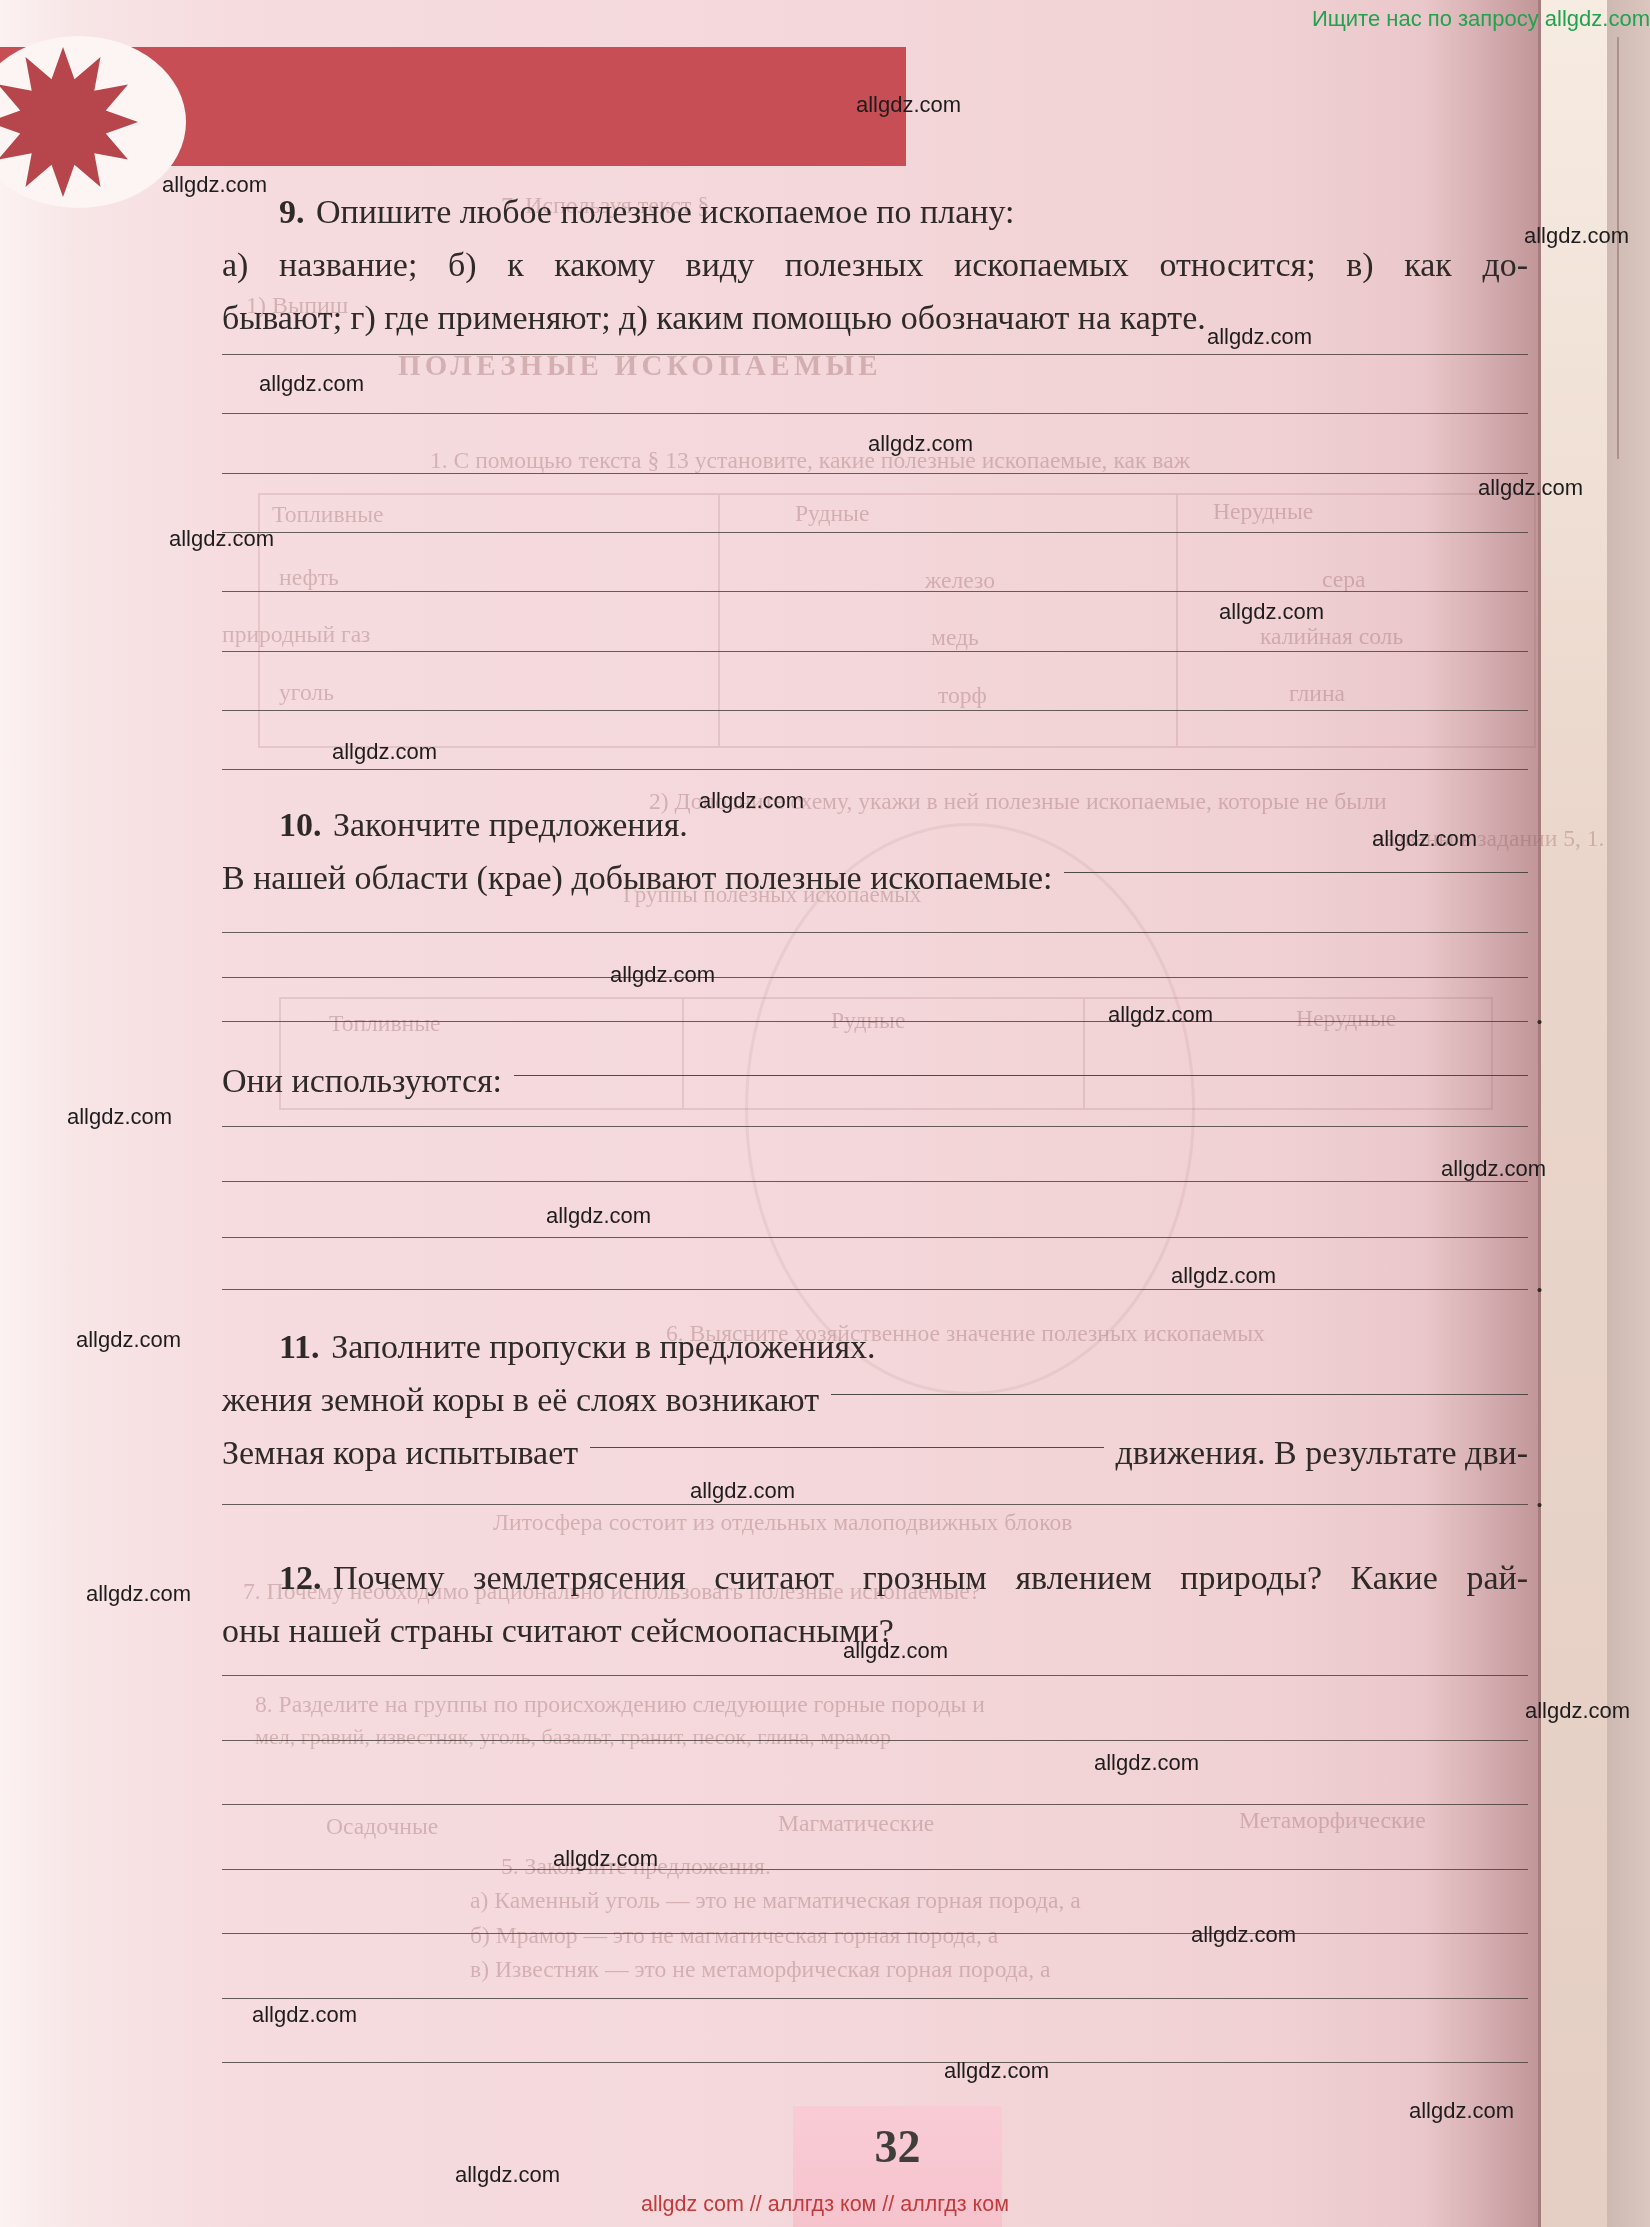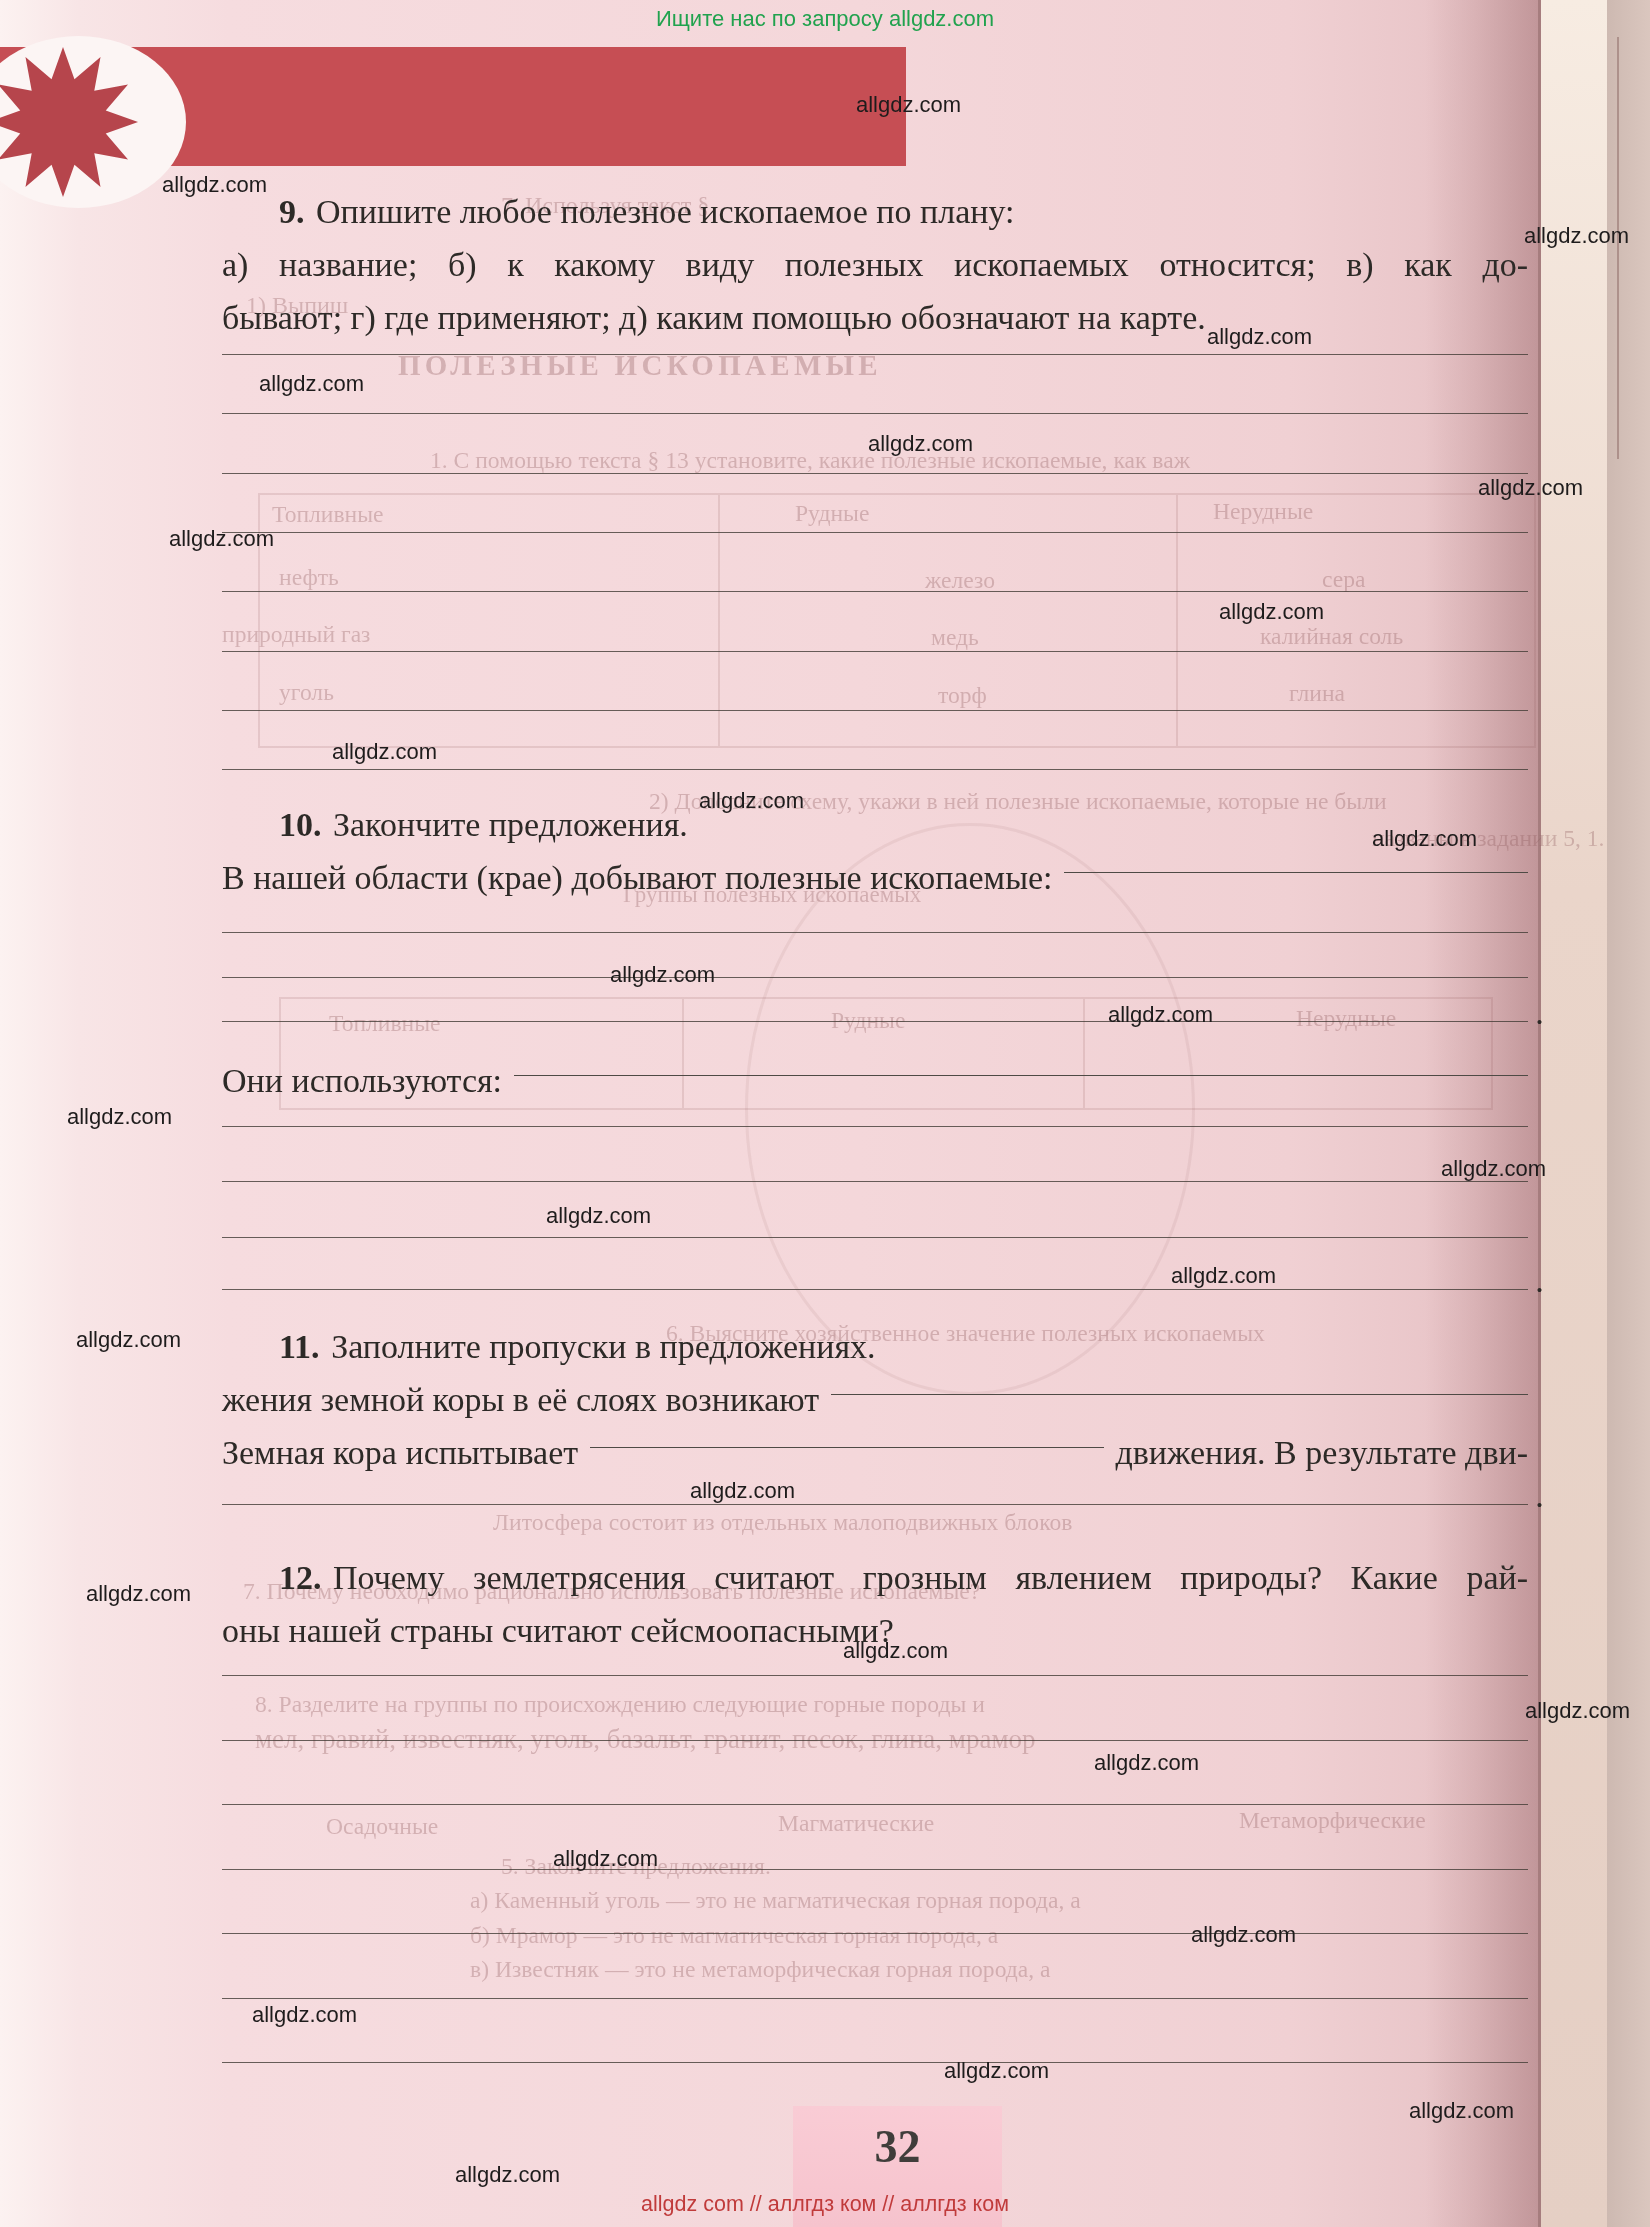--- a/index.html
+++ b/index.html
@@ -10,21 +10,21 @@
   
   .right-shadow{position:absolute;left:1425px;top:0;width:113px;height:100%;
         background:linear-gradient(to right,rgba(173,120,122,0),rgba(148,95,98,.38));}
   .bind-line{position:absolute;left:1538px;top:0;width:2.9px;height:100%;background:rgba(110,66,64,.5);}
   .strip-a{position:absolute;left:1541px;top:0;width:66px;height:100%;
         background:linear-gradient(to bottom,#f7ece2,#ead5ca 40%,#e5cfc4);}
   .strip-b{position:absolute;left:1607px;top:0;width:44px;height:100%;
         background:linear-gradient(to right,#cdb9b1,#dbc7bf);}
   .edge-vline{position:absolute;left:1617px;top:37px;width:2.1px;height:422px;background:rgba(120,80,78,.4);}
   
-  .promo{position:absolute;top:5.7px;left:0;width:100%;text-align:center;
+  .promo{position:absolute;top:5.7px;left:0;width:100%;text-align:right;
         font-family:"Liberation Sans",sans-serif;font-size:22px;color:#21a24e;}
   .footer{position:absolute;top:2192px;left:0;width:100%;text-align:center;
         font-family:"Liberation Sans",sans-serif;font-size:21.5px;color:#c03b3b;}
   
   .banner{position:absolute;left:0;top:47px;width:906px;height:119px;background:#c64e54;
         clip-path:polygon(0 0,1265 0,1265 62,1213 165,1161 62,1109 165,1057 62,1005 165,
         953 62,901 165,849 62,797 165,745 62,693 165,641 62,589 165,537 62,485 165,
         433 62,381 165,329 62,277 165,225 62,173 165,121 62,69 165,0 62);}
   .oval{position:absolute;left:-29px;top:36px;width:215px;height:172px;border-radius:50%;
         background:#fcf5f4;}
@@ -95,21 +95,21 @@
       <div class="bleed" style="left: 649px; top: 788px; font-size: 23.6px;">2) Дополните схему, укажи в ней полезные ископаемые, которые не были</div>
       <div class="bleed" style="left: 1372px; top: 825px; font-size: 23.6px;">названы в задании 5, 1.</div>
       <div class="bleed" style="left: 623px; top: 882px; font-size: 23px;">Группы полезных ископаемых</div>
       <div class="bleed" style="left: 329px; top: 1010px; font-size: 23.6px;">Топливные</div>
       <div class="bleed" style="left: 831px; top: 1007px; font-size: 23.6px;">Рудные</div>
       <div class="bleed" style="left: 1296px; top: 1005px; font-size: 23.6px;">Нерудные</div>
       <div class="bleed" style="left: 666px; top: 1320px; font-size: 23.6px;">6. Выясните хозяйственное значение полезных ископаемых</div>
       <div class="bleed" style="left: 493px; top: 1509px; font-size: 23.6px;">Литосфера состоит из отдельных малоподвижных блоков</div>
       <div class="bleed" style="left: 243px; top: 1578px; font-size: 23.6px;">7. Почему необходимо рационально использовать полезные ископаемые?</div>
       <div class="bleed" style="left: 255px; top: 1691px; font-size: 23.6px;">8. Разделите на группы по происхождению следующие горные породы и</div>
-      <div class="bleed" style="left: 255px; top: 1724px; font-size: 27px;">мел, гравий, известняк, уголь, базальт, гранит, песок, глина, мрамор</div>
+      <div class="bleed" style="left: 255px; top: 1724px; font-size: 22px;">мел, гравий, известняк, уголь, базальт, гранит, песок, глина, мрамор</div>
       <div class="bleed" style="left: 326px; top: 1813px; font-size: 23.6px;">Осадочные</div>
       <div class="bleed" style="left: 778px; top: 1810px; font-size: 23.6px;">Магматические</div>
       <div class="bleed" style="left: 1239px; top: 1807px; font-size: 23.6px;">Метаморфические</div>
       <div class="bleed" style="left: 501px; top: 1853px; font-size: 23.6px;">5. Закончите предложения.</div>
       <div class="bleed" style="left: 470px; top: 1887px; font-size: 23.6px;">а) Каменный уголь — это не магматическая горная порода, а</div>
       <div class="bleed" style="left: 470px; top: 1922px; font-size: 23.6px;">б) Мрамор — это не магматическая горная порода, а</div>
       <div class="bleed" style="left: 470px; top: 1956px; font-size: 23.6px;">в) Известняк — это не метаморфическая горная порода, а</div>
     </div>
 
   <div class="promo">Ищите нас по запросу allgdz.com</div>

